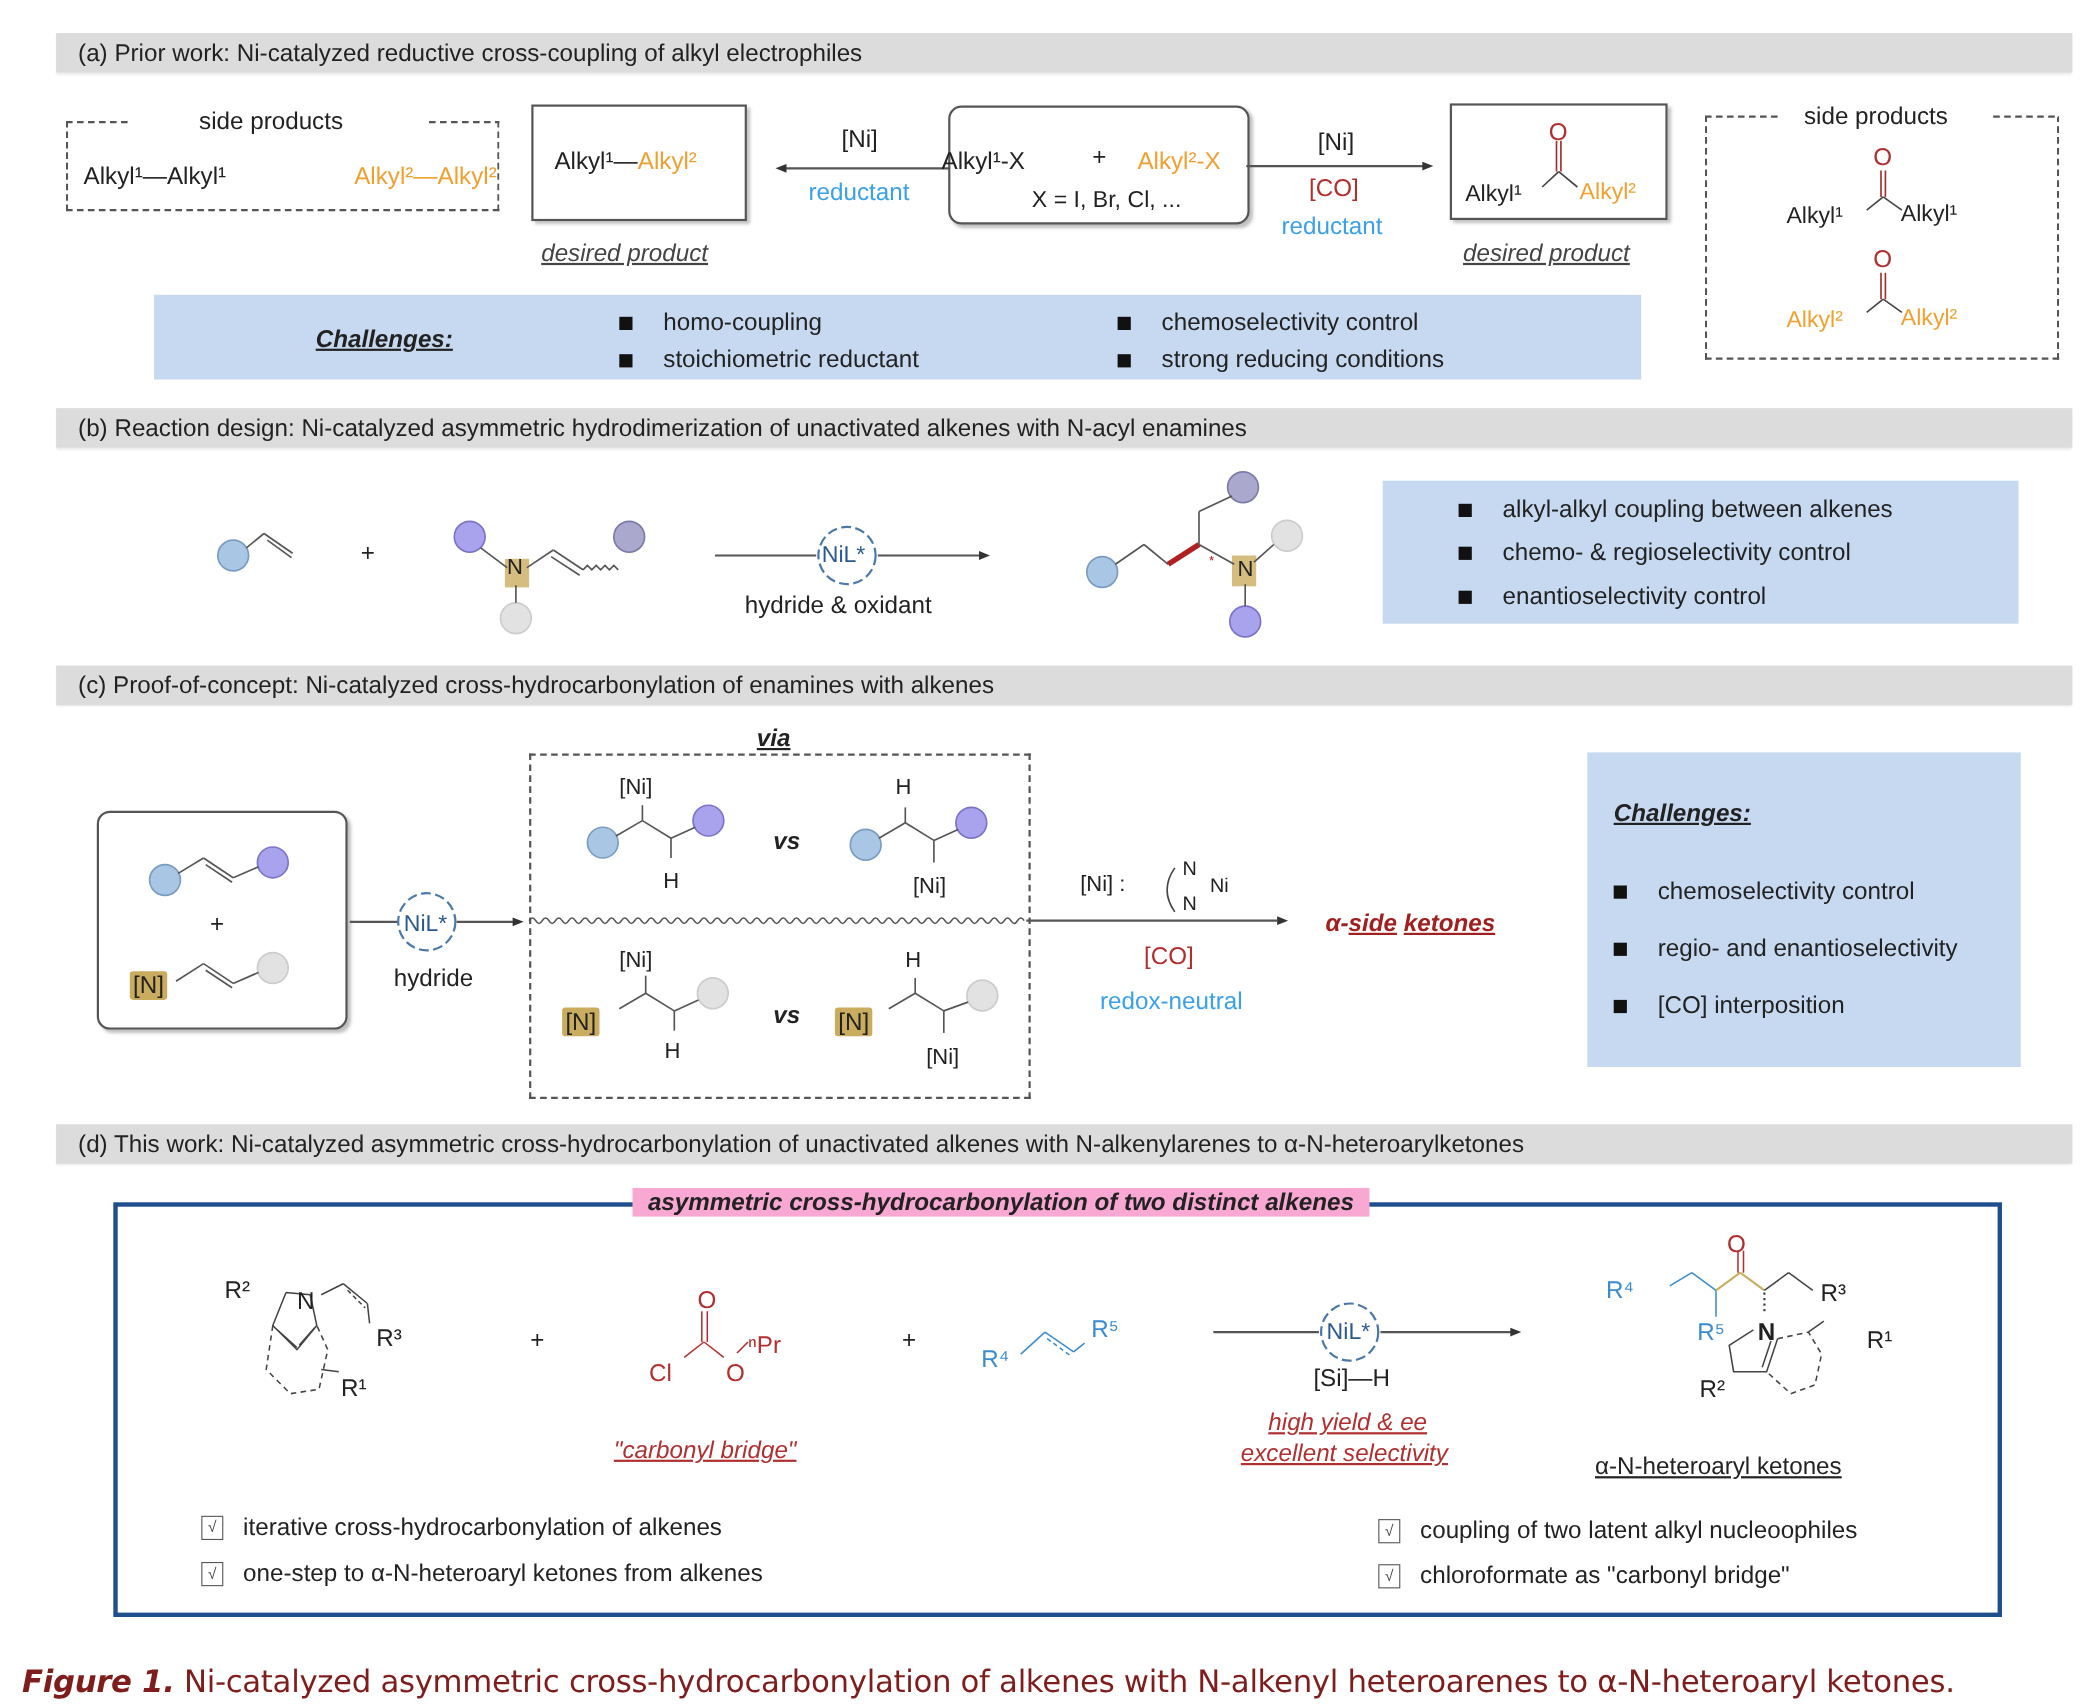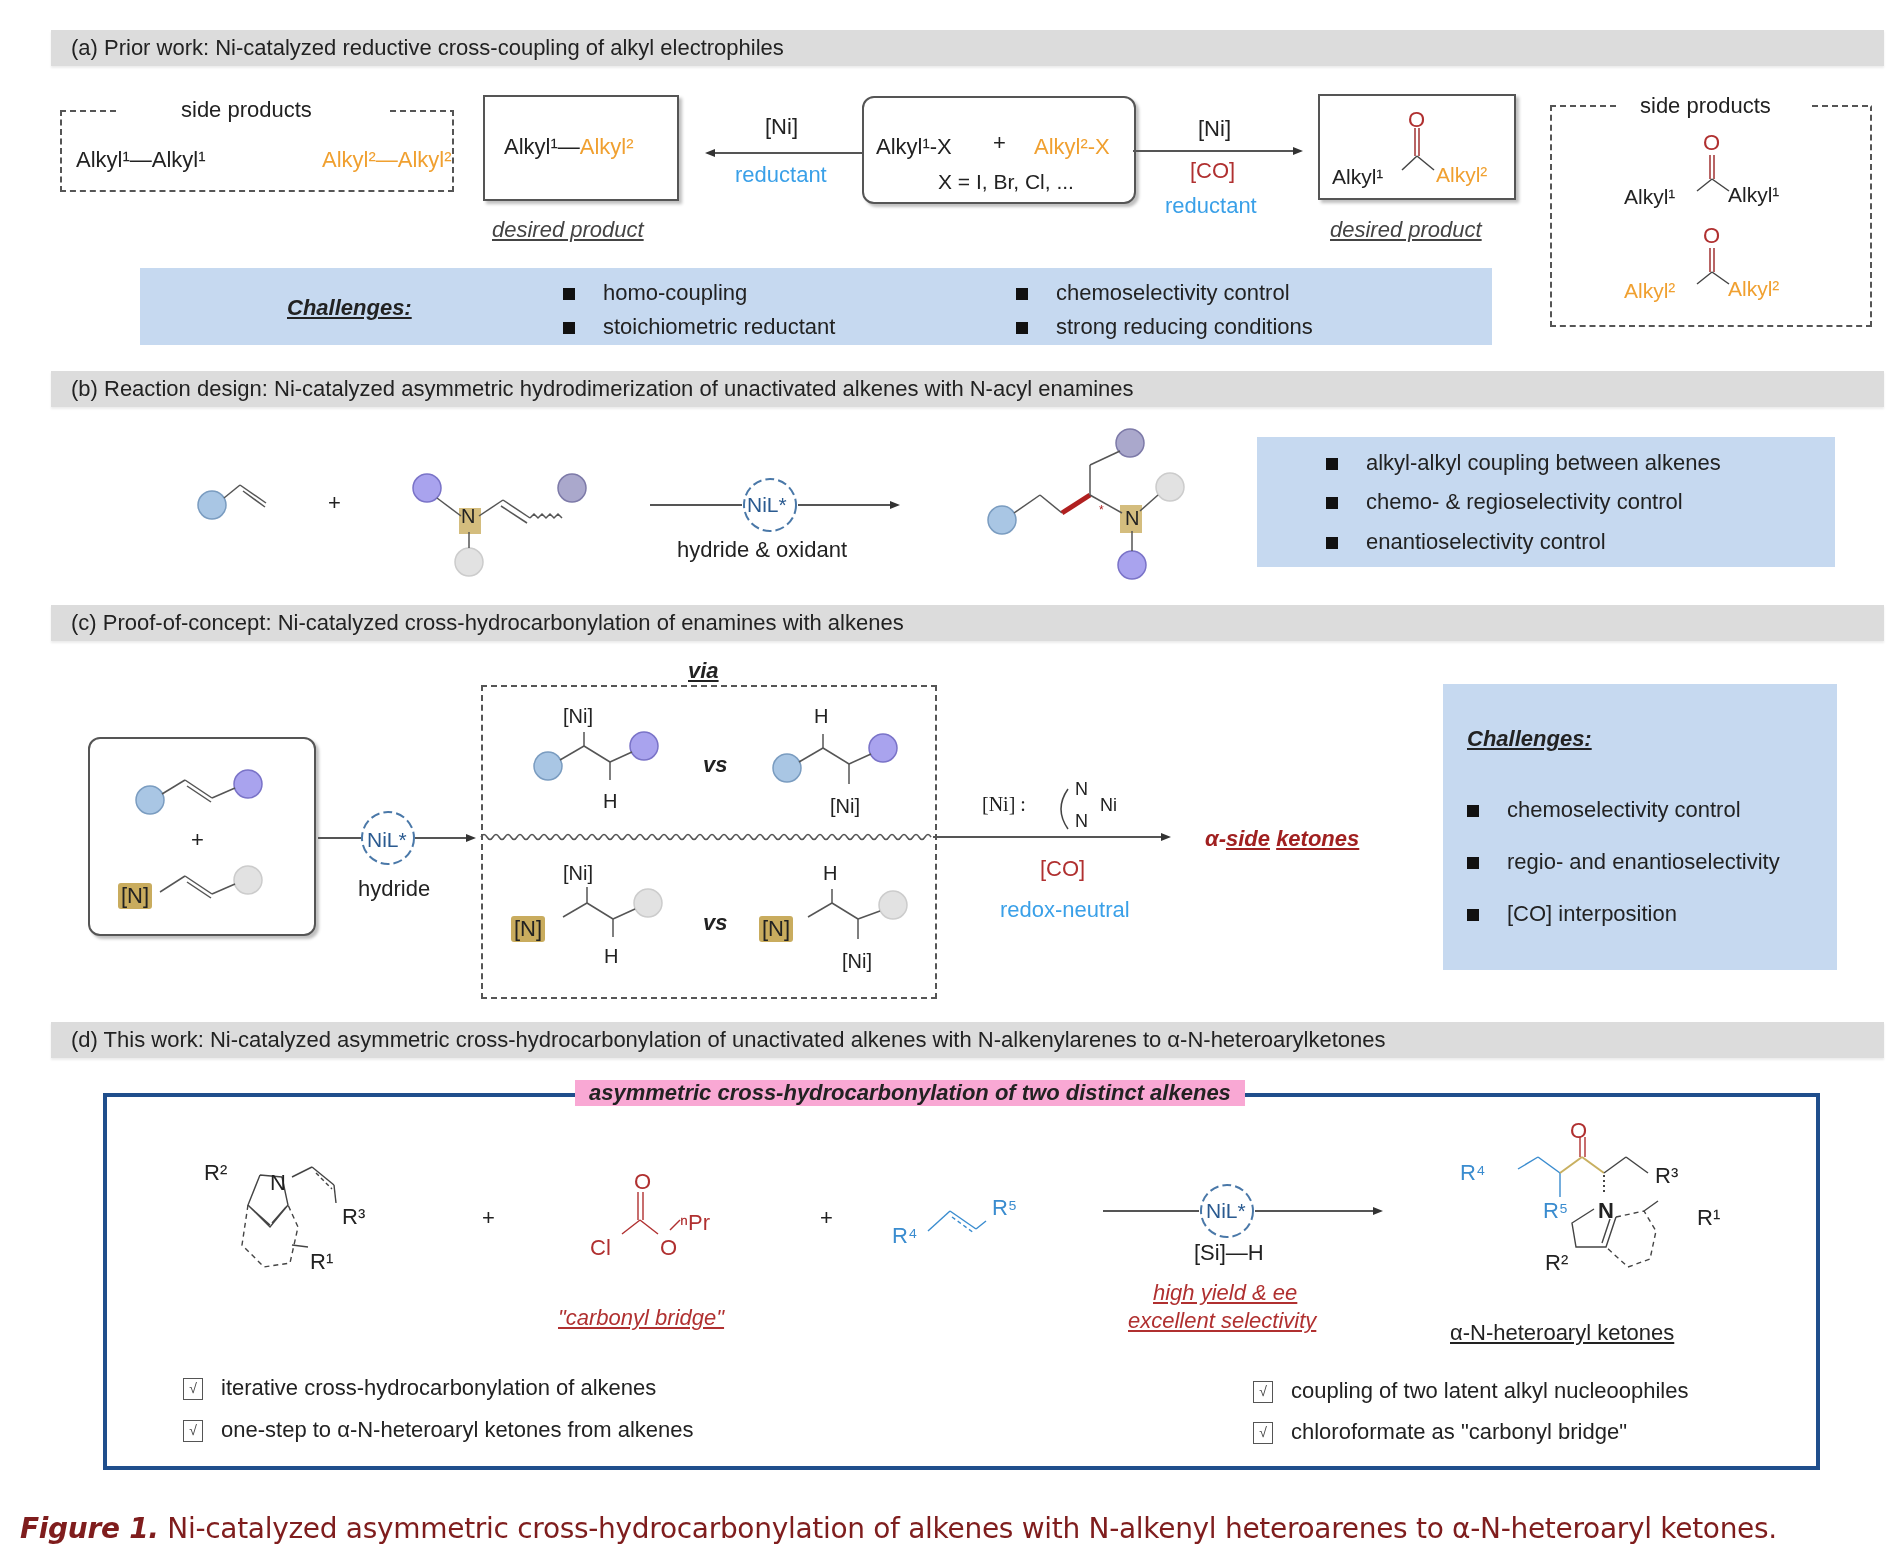--- a/index.html
+++ b/index.html
@@ -49,21 +49,21 @@
 <div class="t it ul" style="left:492px;top:217px;color:#444;">desired product</div>
 
 <svg style="left:705px;top:148px;" width="160" height="10">
   <line x1="6" y1="5" x2="160" y2="5" stroke="#555" stroke-width="2"></line>
   <polygon points="0,5 10,1 10,9" fill="#333"></polygon>
 </svg>
 <div class="t" style="left:765px;top:114px;">[Ni]</div>
 <div class="t blue" style="left:735px;top:162px;">reductant</div>
 
 <div class="solid-box rounded" style="left:862px;top:96px;width:270px;height:104px;"></div>
-<div class="t" style="left:876px;top:134px;">Alkyl¹-X</div>
+<div class="t" style="left:856px;top:134px;">Alkyl¹-X</div>
 <div class="t" style="left:993px;top:130px;">+</div>
 <div class="t orange" style="left:1034px;top:134px;">Alkyl²-X</div>
 <div class="t" style="left:938px;top:170px;font-size:21px;">X = I, Br, Cl, ...</div>
 
 <svg style="left:1133px;top:146px;" width="170" height="10">
   <line x1="0" y1="5" x2="162" y2="5" stroke="#555" stroke-width="2"></line>
   <polygon points="170,5 160,1 160,9" fill="#333"></polygon>
 </svg>
 <div class="t" style="left:1198px;top:116px;">[Ni]</div>
 <div class="t red" style="left:1190px;top:158px;">[CO]</div>
@@ -247,21 +247,21 @@
   <line x1="48" y1="42" x2="72" y2="28" stroke="#555" stroke-width="1.5"></line>
   <line x1="72" y1="28" x2="72" y2="14" stroke="#555" stroke-width="1.5"></line>
   <line x1="72" y1="28" x2="98" y2="44" stroke="#555" stroke-width="1.5"></line>
   <line x1="98" y1="44" x2="98" y2="64" stroke="#555" stroke-width="1.5"></line>
   <line x1="98" y1="44" x2="120" y2="36" stroke="#555" stroke-width="1.5"></line>
 </svg>
 <div class="t" style="left:759px;top:916px;background:#c9ac5e;padding:0 3px;border-radius:3px;">[N]</div>
 <div class="t" style="left:823px;top:862px;font-size:20px;">H</div>
 <div class="t" style="left:842px;top:950px;font-size:20px;">[Ni]</div>
 
-<div class="t" style="left:982px;top:793px;font-size:20px;font-family:Liberation Serif, serif;">[Ni] :</div>
+<div class="t" style="left:982px;top:793px;font-size:20px;">[Ni] :</div>
 <svg style="left:1050px;top:785px;" width="30" height="50">
   <path d="M18,4 Q4,24 18,44" fill="none" stroke="#444" stroke-width="1.5"></path>
 </svg>
 <div class="t" style="left:1075px;top:779px;font-size:18px;">N</div>
 <div class="t" style="left:1075px;top:811px;font-size:18px;">N</div>
 <div class="t" style="left:1100px;top:795px;font-size:18px;">Ni</div>
 <div class="t red" style="left:1040px;top:856px;">[CO]</div>
 <div class="t blue" style="left:1000px;top:897px;">redox-neutral</div>
 
 <div class="t dark-red it b" style="left:1205px;top:826px;">

